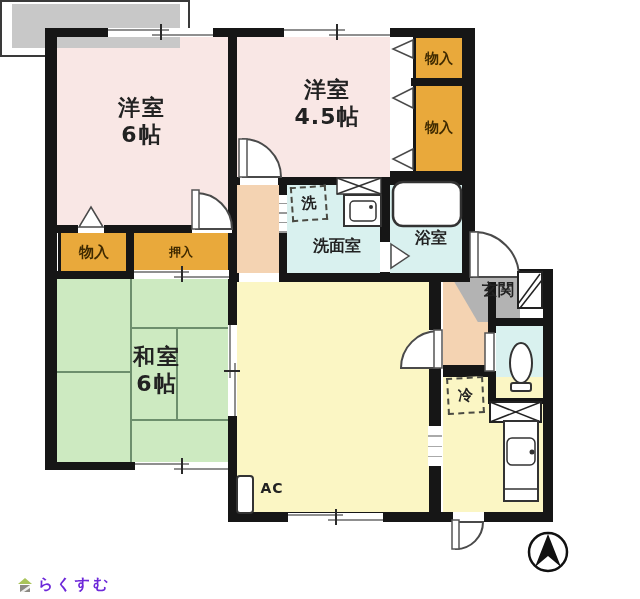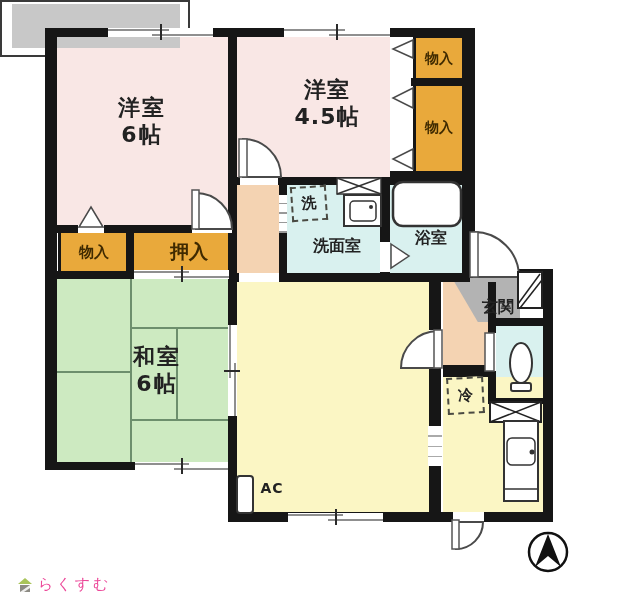--- a/index.html
+++ b/index.html
@@ -105,33 +105,33 @@
   .lab{position:absolute;transform:translate(-50%,-50%);text-align:center;
        white-space:nowrap;font-weight:600;color:var(--txt);line-height:1.22;}
   .lab .l2{display:block;}
   .l-west1{left:142px;top:122px;font-size:22px;letter-spacing:2px;}
   .l-west2{left:327px;top:104px;font-size:22px;letter-spacing:1px;}
   .l-washitsu{left:157px;top:371px;font-size:22px;letter-spacing:2px;}
   .l-ldk{left:334px;top:393px;font-size:19px;letter-spacing:2px;}
   .l-ldk .l2{font-size:21px;}
   .l-senmen{left:337px;top:246px;font-size:16px;}
   .l-bath{left:431px;top:238px;font-size:16px;}
-  .l-genkan{left:498px;top:307px;font-size:16px;}
+  .l-genkan{left:498px;top:290px;font-size:16px;}
   .l-balcony{left:150px;top:494px;font-size:16px;color:#333;letter-spacing:1px;}
   .l-small{font-size:14px;color:#3f2a00;}
   .l-mono-top{left:439px;top:59px;}
   .l-mono-mid{left:439px;top:128px;}
   .l-mono-left{left:94px;top:252px;font-size:15px;}
-  .l-oshiire{left:189px;top:252px;font-size:19px;}
+  .l-oshiire{left:181px;top:252px;font-size:12px;}
   .l-ac{left:272px;top:489px;font-size:14px;font-weight:700;letter-spacing:1px;}
   
   .overlay{position:absolute;left:0;top:0;pointer-events:none;}
   
   .logo{position:absolute;left:17px;top:575px;display:flex;align-items:center;gap:5px;}
-  .logo-text{font-size:15px;color:#ec4899;letter-spacing:3px;font-weight:400;text-align:center;}
+  .logo-text{font-size:15px;color:#6d28d9;letter-spacing:3px;font-weight:700;text-align:center;}
 </style>
 </head>
 <body>
 
 <div class="plan">
 
   <div class="f f-west1"></div>
   <div class="f f-west2"></div>
   <div class="f f-strip"></div>
   <div class="f f-corridor"></div>

